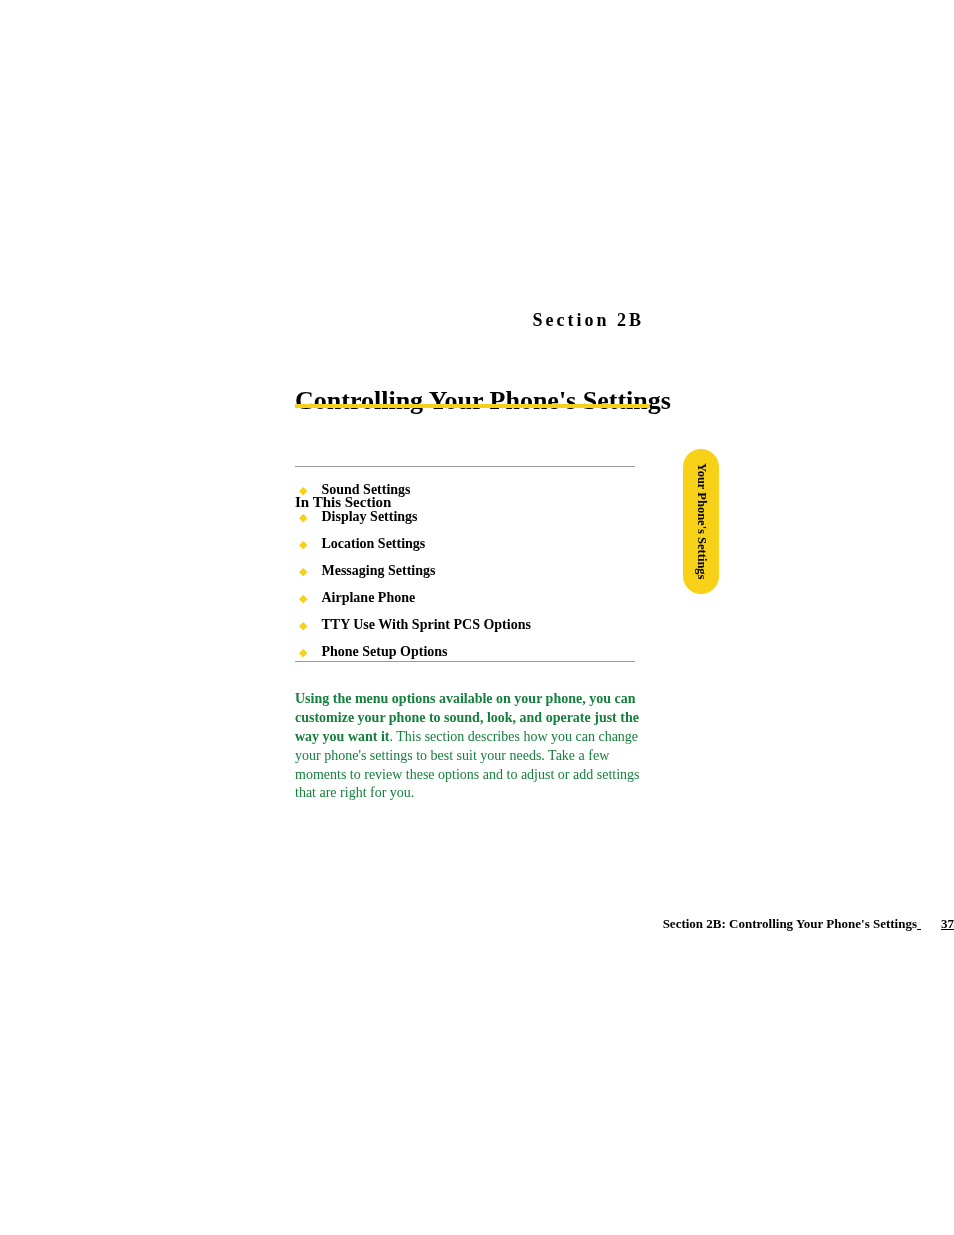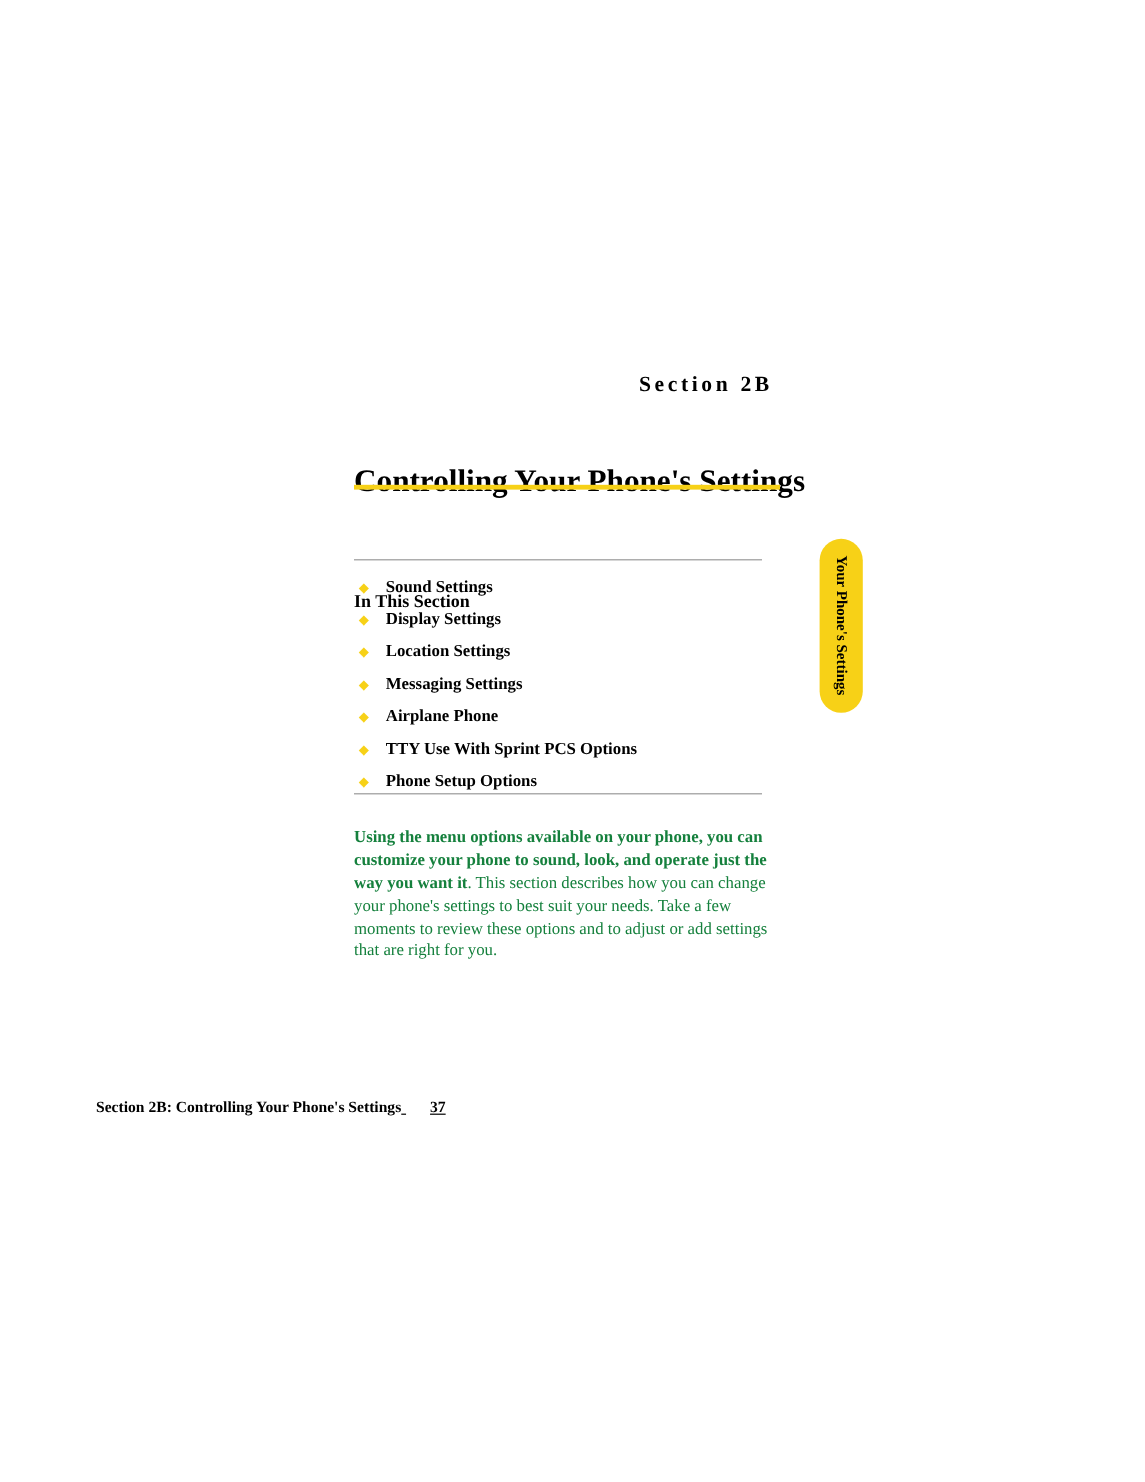--- a/index.html
+++ b/index.html
@@ -124,21 +124,21 @@
       font-weight: bold;
       font-size: 12.5px;
       color: #000;
       white-space: nowrap;
     }
     .footer {
       position: absolute;
       top: 914px;
       left: 0;
       width: 100%;
-      text-align: left;
+      text-align: right;
       text-decoration: underline;
     }
     .footer-text {
       font-weight: bold;
       font-size: 13px;
       color: #000;
       display: inline-block;
       margin-left: 80px;
     }
     .footer-page {

